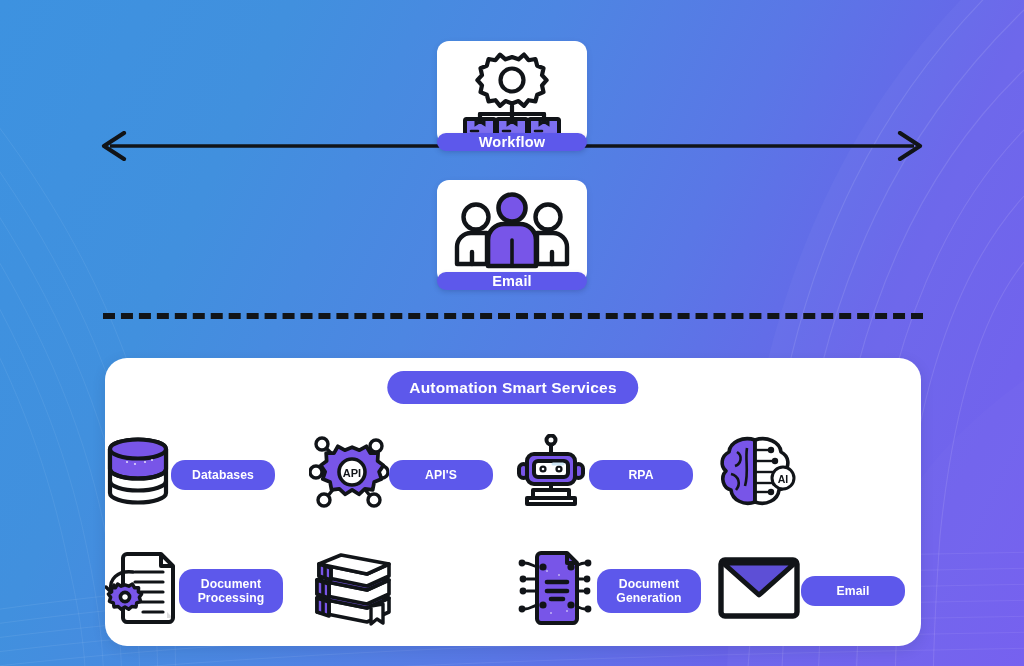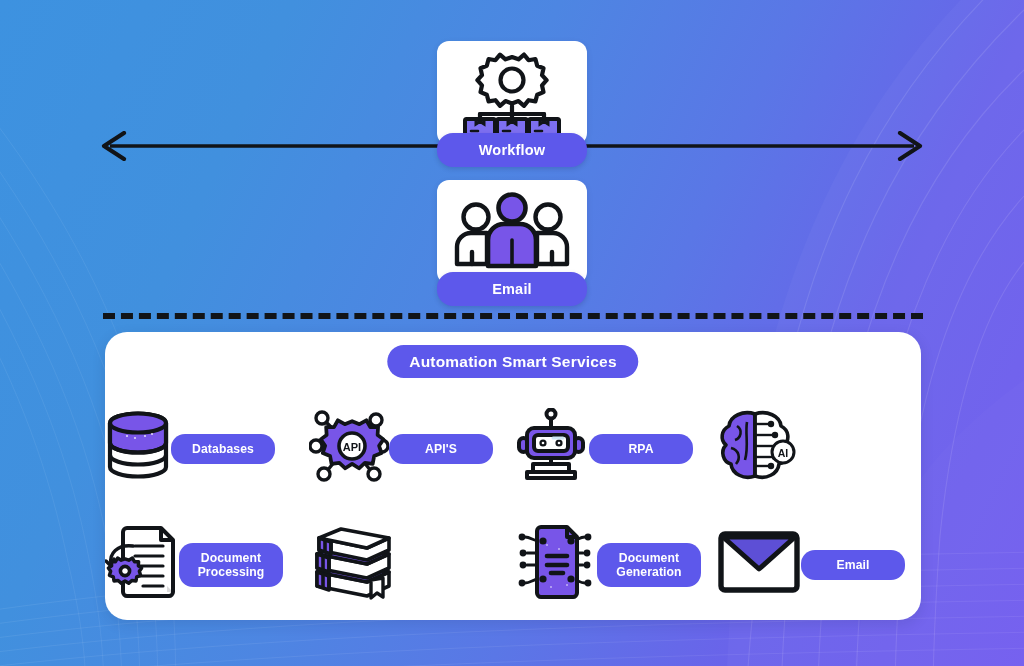--- a/index.html
+++ b/index.html
@@ -54,35 +54,35 @@
     border-radius: 12px;
     height: 104px;
     display: flex; align-items: center; justify-content: center;
     box-shadow: 0 2px 6px rgba(20,30,70,.10);
   }
   .top-card .card-pill {
     position: relative;
     margin-top: -12px;
     background: #5d58eb;
     border-radius: 16px;
-    height: 34px;
+    height: 18px;
     display: flex; align-items: center; justify-content: center;
     color: #ffffff;
     font-size: 14.5px;
     font-weight: bold;
     letter-spacing: .2px;
     box-shadow: 0 2px 5px rgba(20,30,70,.18);
   }
   #card-workflow { left: 437px; top: 41px; }
   #card-humans   { left: 437px; top: 180px; }
 
   
   #services-panel {
     position: absolute;
-    left: 105px; top: 332px;
+    left: 105px; top: 358px;
     width: 816px; height: 288px;
     background: #ffffff;
     border-radius: 22px;
     box-shadow: 0 4px 14px rgba(20,30,70,.12);
   }
   #panel-title {
     position: absolute;
     left: 50%; transform: translateX(-50%);
     top: 13px;
     background: #5d58eb;

